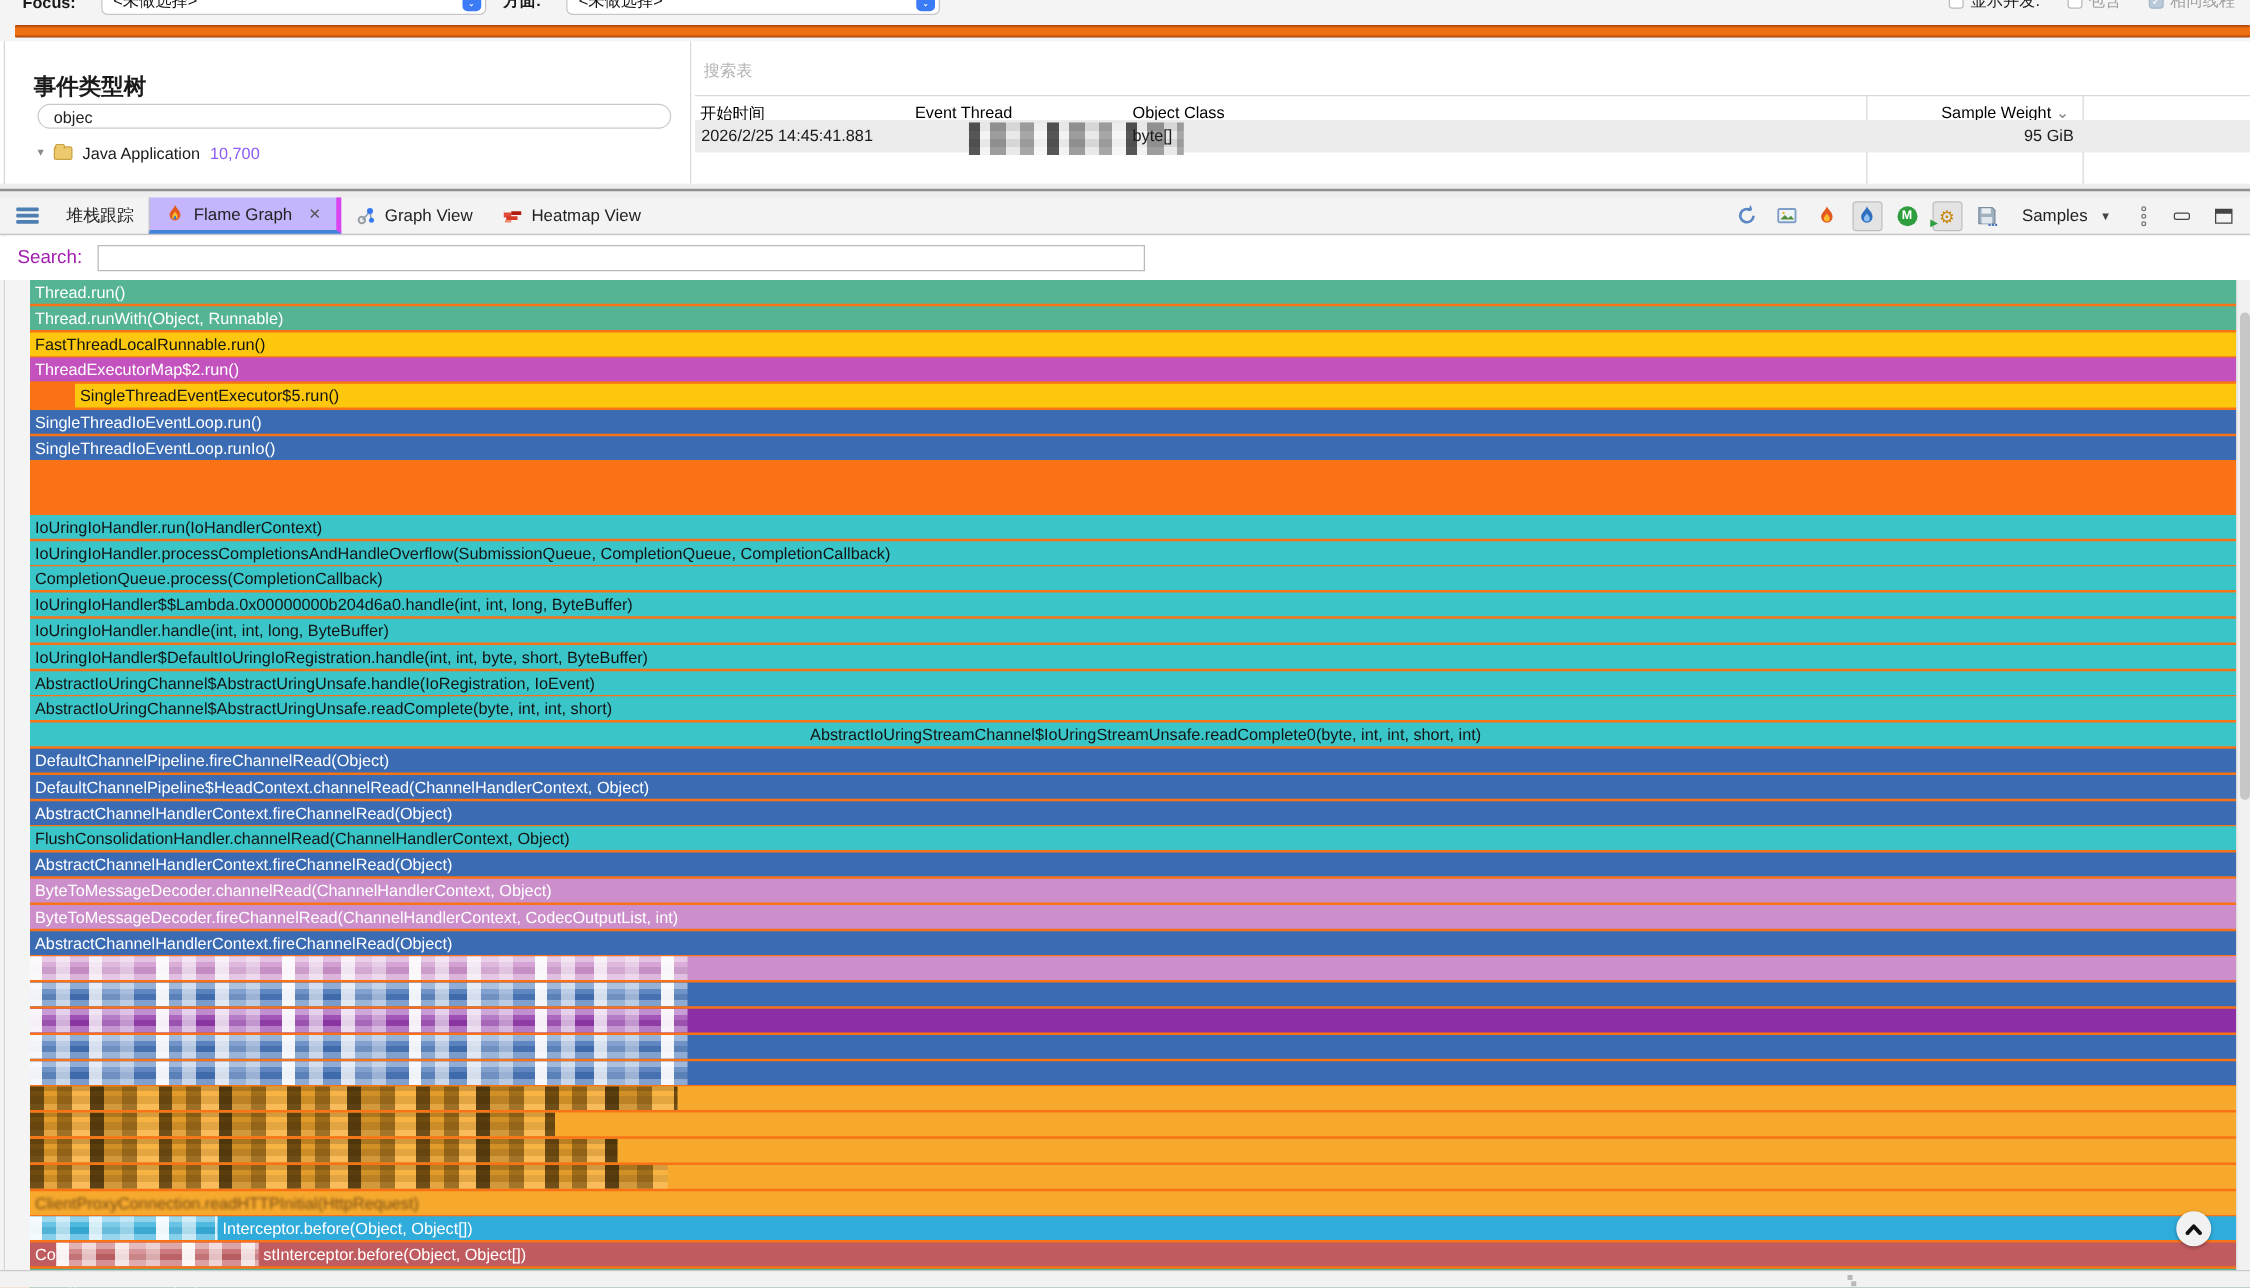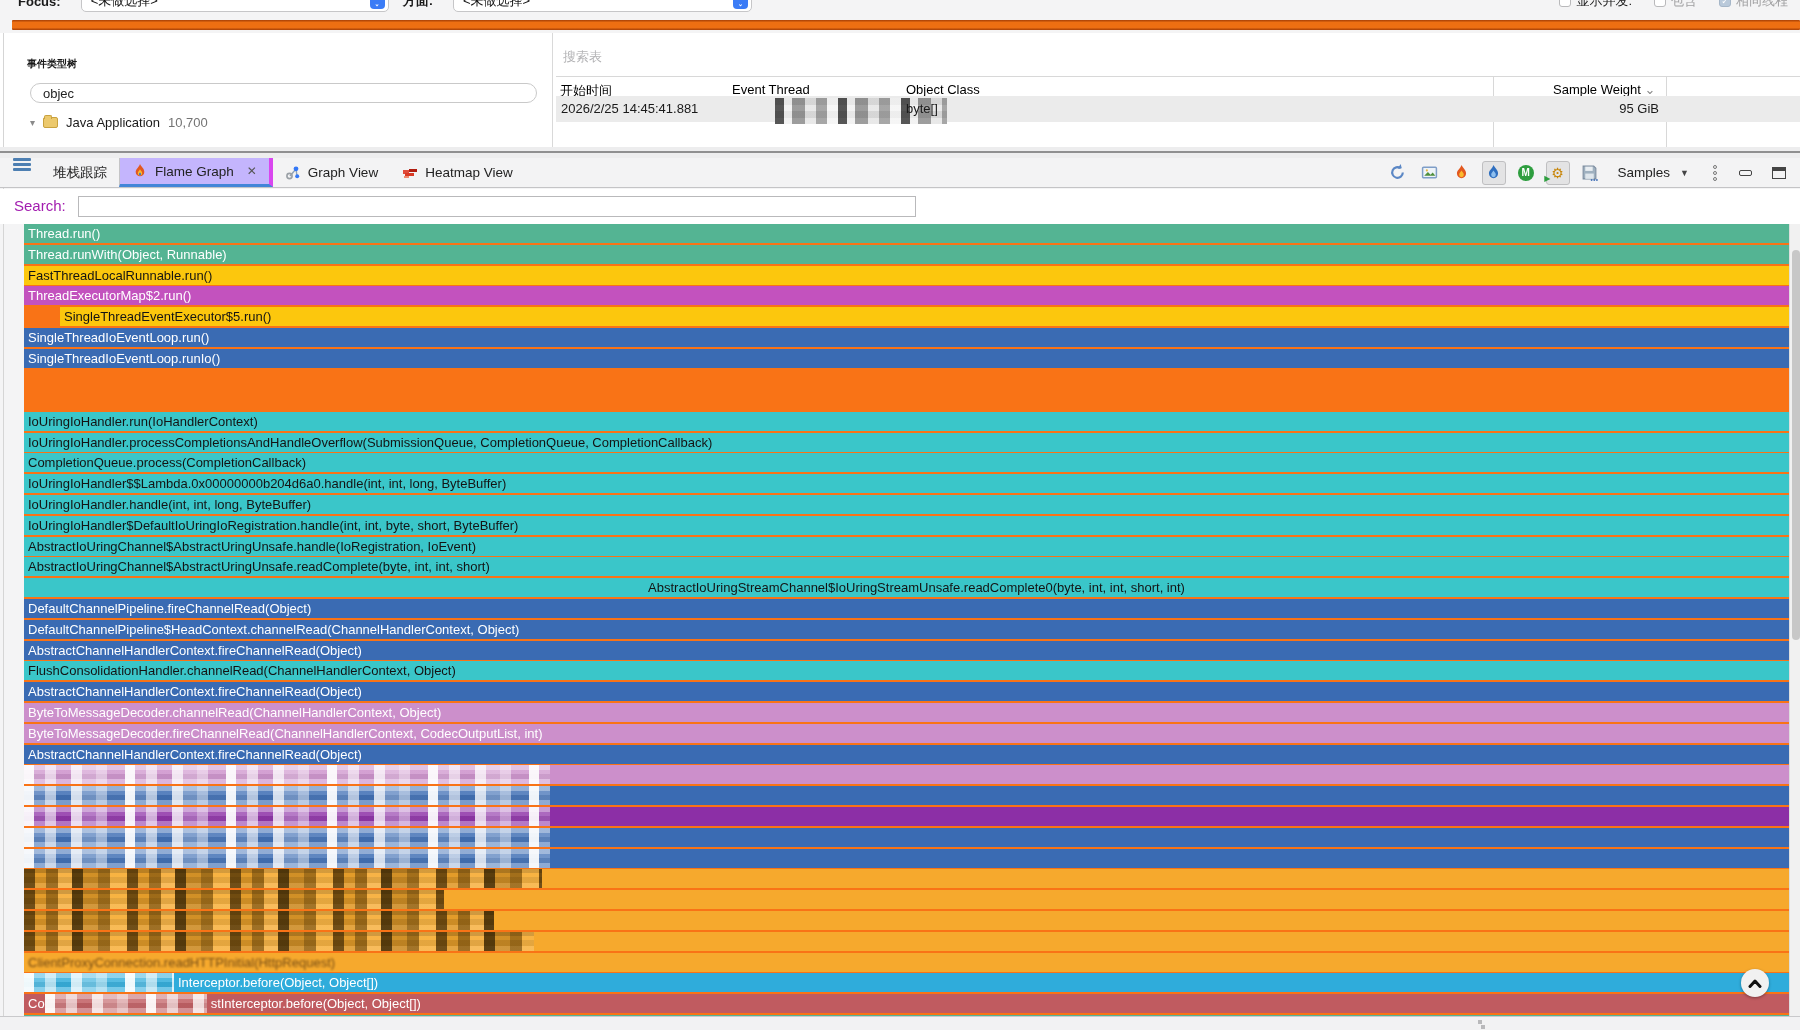--- a/index.html
+++ b/index.html
@@ -22,28 +22,28 @@
 
   
   #rangebar { left:12px; top:20px; width:1788px; height:10px;
     background:linear-gradient(#a63f06, #ee6f12 25%, #ee6f12 75%, #a63f06); border-radius:1px; }
 
   
   #toppanels { left:0; top:33px; width:1800px; height:114px; background:#fff; overflow:hidden; }
   #leftedge { left:3px; top:33px; width:1px; height:983px; background:#d5d5d5; }
   #panel-sep { position:absolute; left:552px; top:0; width:1px; height:114px; background:#d9d9d9; }
 
-  #tree-title { position:absolute; left:27px; top:24px; font-size:10px; font-weight:bold; }
+  #tree-title { position:absolute; left:27px; top:24px; font-size:18px; font-weight:bold; }
   #tree-search { position:absolute; left:30px; top:50px; width:507px; height:20px; border:1px solid #c9c9c9;
     border-radius:10px; font-size:13px; padding:0 12px; outline:none; color:#222; background:#fff; font-family:"Liberation Sans",sans-serif;}
   #tree-row { position:absolute; left:30px; top:74px; height:30px; display:flex; align-items:center; font-size:13px; }
   .twisty { color:#8a8a8a; font-size:10px; margin-right:8px; }
   .folder { width:15px; height:11px; background:#ecc96d; border:1px solid #c9a23f; border-radius:2px; position:relative; margin-right:8px; }
   .folder::before { content:""; position:absolute; left:0; top:-3px; width:6px; height:3px; background:#ecc96d; border:1px solid #c9a23f; border-bottom:none; border-radius:2px 2px 0 0; }
-  .tree-count { color:#737373; margin-left:8px; }
+  .tree-count { color:#8b5cf6; margin-left:8px; }
 
   #table-search { position:absolute; left:563px; top:12px; width:1200px; height:22px; border:none; outline:none;
     font-size:13px; color:#222; background:transparent; font-family:"Liberation Sans",sans-serif; }
   #table-search::placeholder { color:#b3b3b5; }
   #tbl-hline { position:absolute; left:556px; top:43px; width:1244px; height:1px; background:#d8d8d8; }
   .th { position:absolute; top:49px; font-size:13px; color:#000; }
   .col-sep { position:absolute; top:44px; width:1px; height:78px; background:#d8d8d8; }
   #tbl-row { position:absolute; left:556px; top:63px; width:1244px; height:26px; background:#ebebeb; font-size:13px; }
   .td { position:absolute; top:5px; }
   .redact-gray { position:absolute; left:219px; top:2px; width:172px; height:26px; background:#cfcfcf;
@@ -51,21 +51,21 @@
       repeating-linear-gradient(90deg, rgba(40,40,40,.75) 0 9px, rgba(255,255,255,.6) 9px 17px, rgba(90,90,90,.5) 17px 30px, rgba(255,255,255,.3) 30px 41px, rgba(120,120,120,.55) 41px 52px, rgba(255,255,255,.7) 52px 63px),
       repeating-linear-gradient(0deg, rgba(255,255,255,.35) 0 6px, rgba(0,0,0,.05) 6px 13px);
   }
 
   
   #splitter { left:0; top:147px; width:1800px; height:11px; background:#ededee; }
   #splitter::before { content:""; position:absolute; left:0; top:4px; width:1800px; height:2px; background:#8f8f90; }
 
   
   #tabbar { left:0; top:158px; width:1800px; height:30px; background:#f3f3f4; border-bottom:1px solid #c4c4c6;
-    display:flex; font-size:13.5px; }
+    display:flex; align-items:center; font-size:13.5px; }
   .burger { width:18px; margin:0 10px 0 13px; display:flex; flex-direction:column; gap:2.5px; }
   .burger i { height:2.5px; background:#4d7fb2; border-radius:1px; }
   .tab { display:flex; align-items:center; gap:7px; height:29px; padding:0 12px; color:#222; }
   .tab.active { background:#c4b5fd; border-left:1px solid #c4c4c6; border-right:4px solid #d946ef; border-bottom:3px solid #4285d8; }
   .tab .x { color:#555; font-size:12px; margin-left:6px; }
   .icn16 { width:16px; height:16px; display:inline-block; }
   #tb-right { margin-left:auto; display:flex; align-items:center; gap:8px; padding-right:6px; color:#333; }
   .tool { width:24px; height:24px; display:flex; align-items:center; justify-content:center; }
   .tool.pressed { background:#e3e3e4; border:1px solid #bfbfc1; border-radius:3px; }
   .greenM { width:16px; height:16px; border-radius:50%; background:#2e9e3f; color:#fff; font-size:10px; font-weight:bold;

